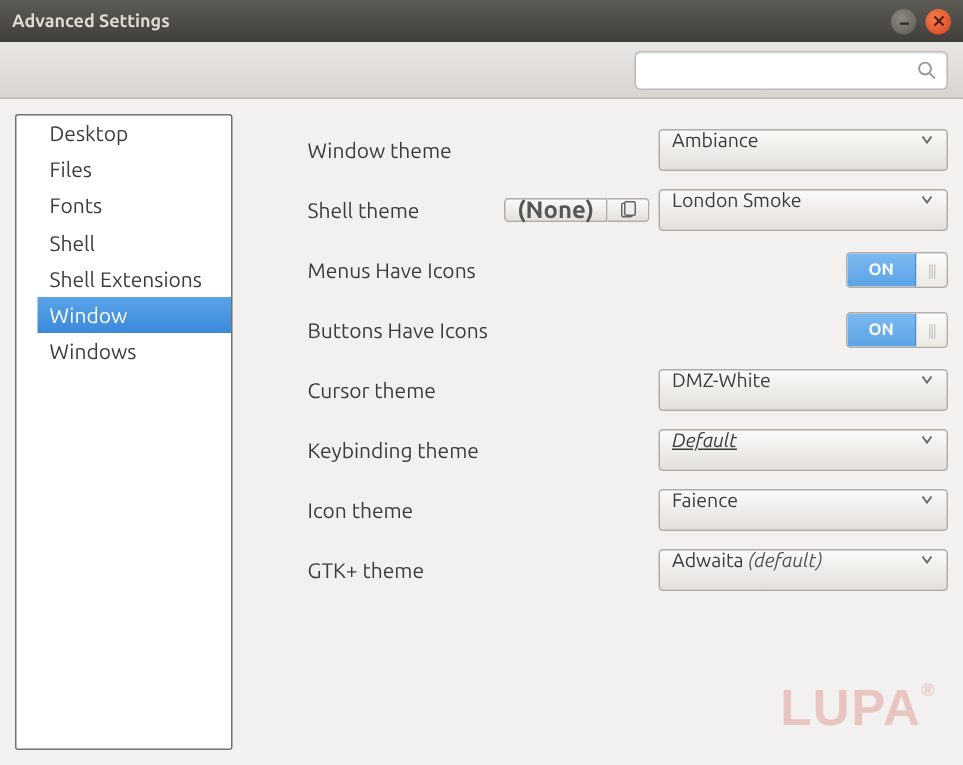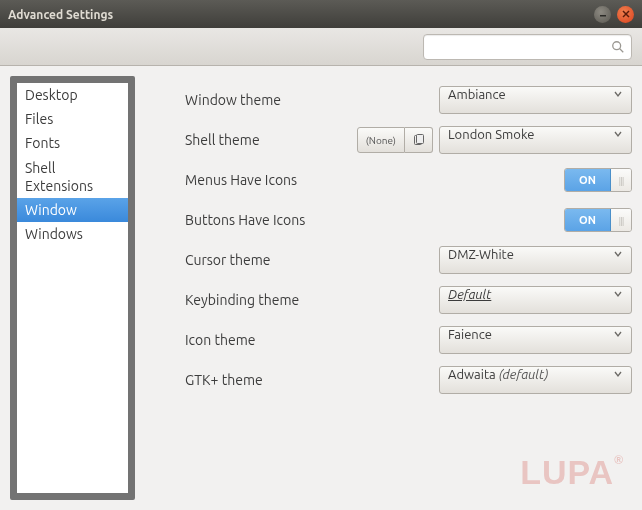--- a/index.html
+++ b/index.html
@@ -55,25 +55,26 @@
     background: transparent;
   }
   .search-icon { width: 14px; height: 14px; fill:#9b9892; }
   .client {
     display: flex;
     padding: 10px;
     gap: 10px;
     height: calc(510px - 28px - 38px);
   }
   .sidebar {
-    width: 125px;
+    width: 145px;
     background: #fff;
-    border: 7px solid #737373;
+    border: 1px solid #737373;
     border-radius: 2px;
     overflow: hidden;
+    padding-left: 14px;
   }
   .sidebar-item {
     padding: 3px 8px;
     font-size: 14px;
     color: #3c3c3c;
     cursor: pointer;
     line-height: 1.3;
   }
   .sidebar-item.selected {
     background: linear-gradient(to bottom, #5aa3e8, #3a89db);
@@ -89,27 +90,28 @@
     height: 40px;
     margin-left: 40px;
   }
   .row-label {
     flex: 1;
     font-size: 14px;
     color: #3c3c3c;
   }
   .aux-group { display: flex; gap: 0; margin-right: 6px;}
   .aux-btn {
-    height: 26px;
+    height: 16px;
     background: linear-gradient(to bottom,#fafaf8,#e3e0db);
     border: 1px solid #b1ada6;
-    font-size: 10px;
+    font-size: 16px;
     color: #555;
     display: flex; align-items: center; justify-content: center;
     padding: 0 8px;
+    font-weight: bold;
   }
   .aux-btn:first-child{ border-radius: 3px 0 0 3px;}
   .aux-btn:last-child{ border-radius: 0 3px 3px 0; border-left:none; width:28px; padding:0;}
   .dropdown {
     width: 193px; height: 28px;
     background: linear-gradient(to bottom,#fafaf8,#e3e0db);
     border: 1px solid #b1ada6;
     border-radius: 3px;
     display: flex; align-items: flex-start;
     padding: 0 8px;
@@ -182,20 +184,21 @@
       <line x1="10" y1="10" x2="14" y2="14" stroke="#9b9892" stroke-width="1.5"></line>
     </svg>
   </div>
 </div>
 
 <div class="client">
   <div class="sidebar">
     <div class="sidebar-item">Desktop</div>
     <div class="sidebar-item">Files</div>
     <div class="sidebar-item">Fonts</div>
+    <div class="sidebar-item">Shell</div>
     <div class="sidebar-item">Shell Extensions</div>
     <div class="sidebar-item selected">Window</div>
     <div class="sidebar-item">Windows</div>
   </div>
 
   <div class="content">
 
     <div class="row">
       <div class="row-label">Window theme</div>
       <div class="dropdown">

